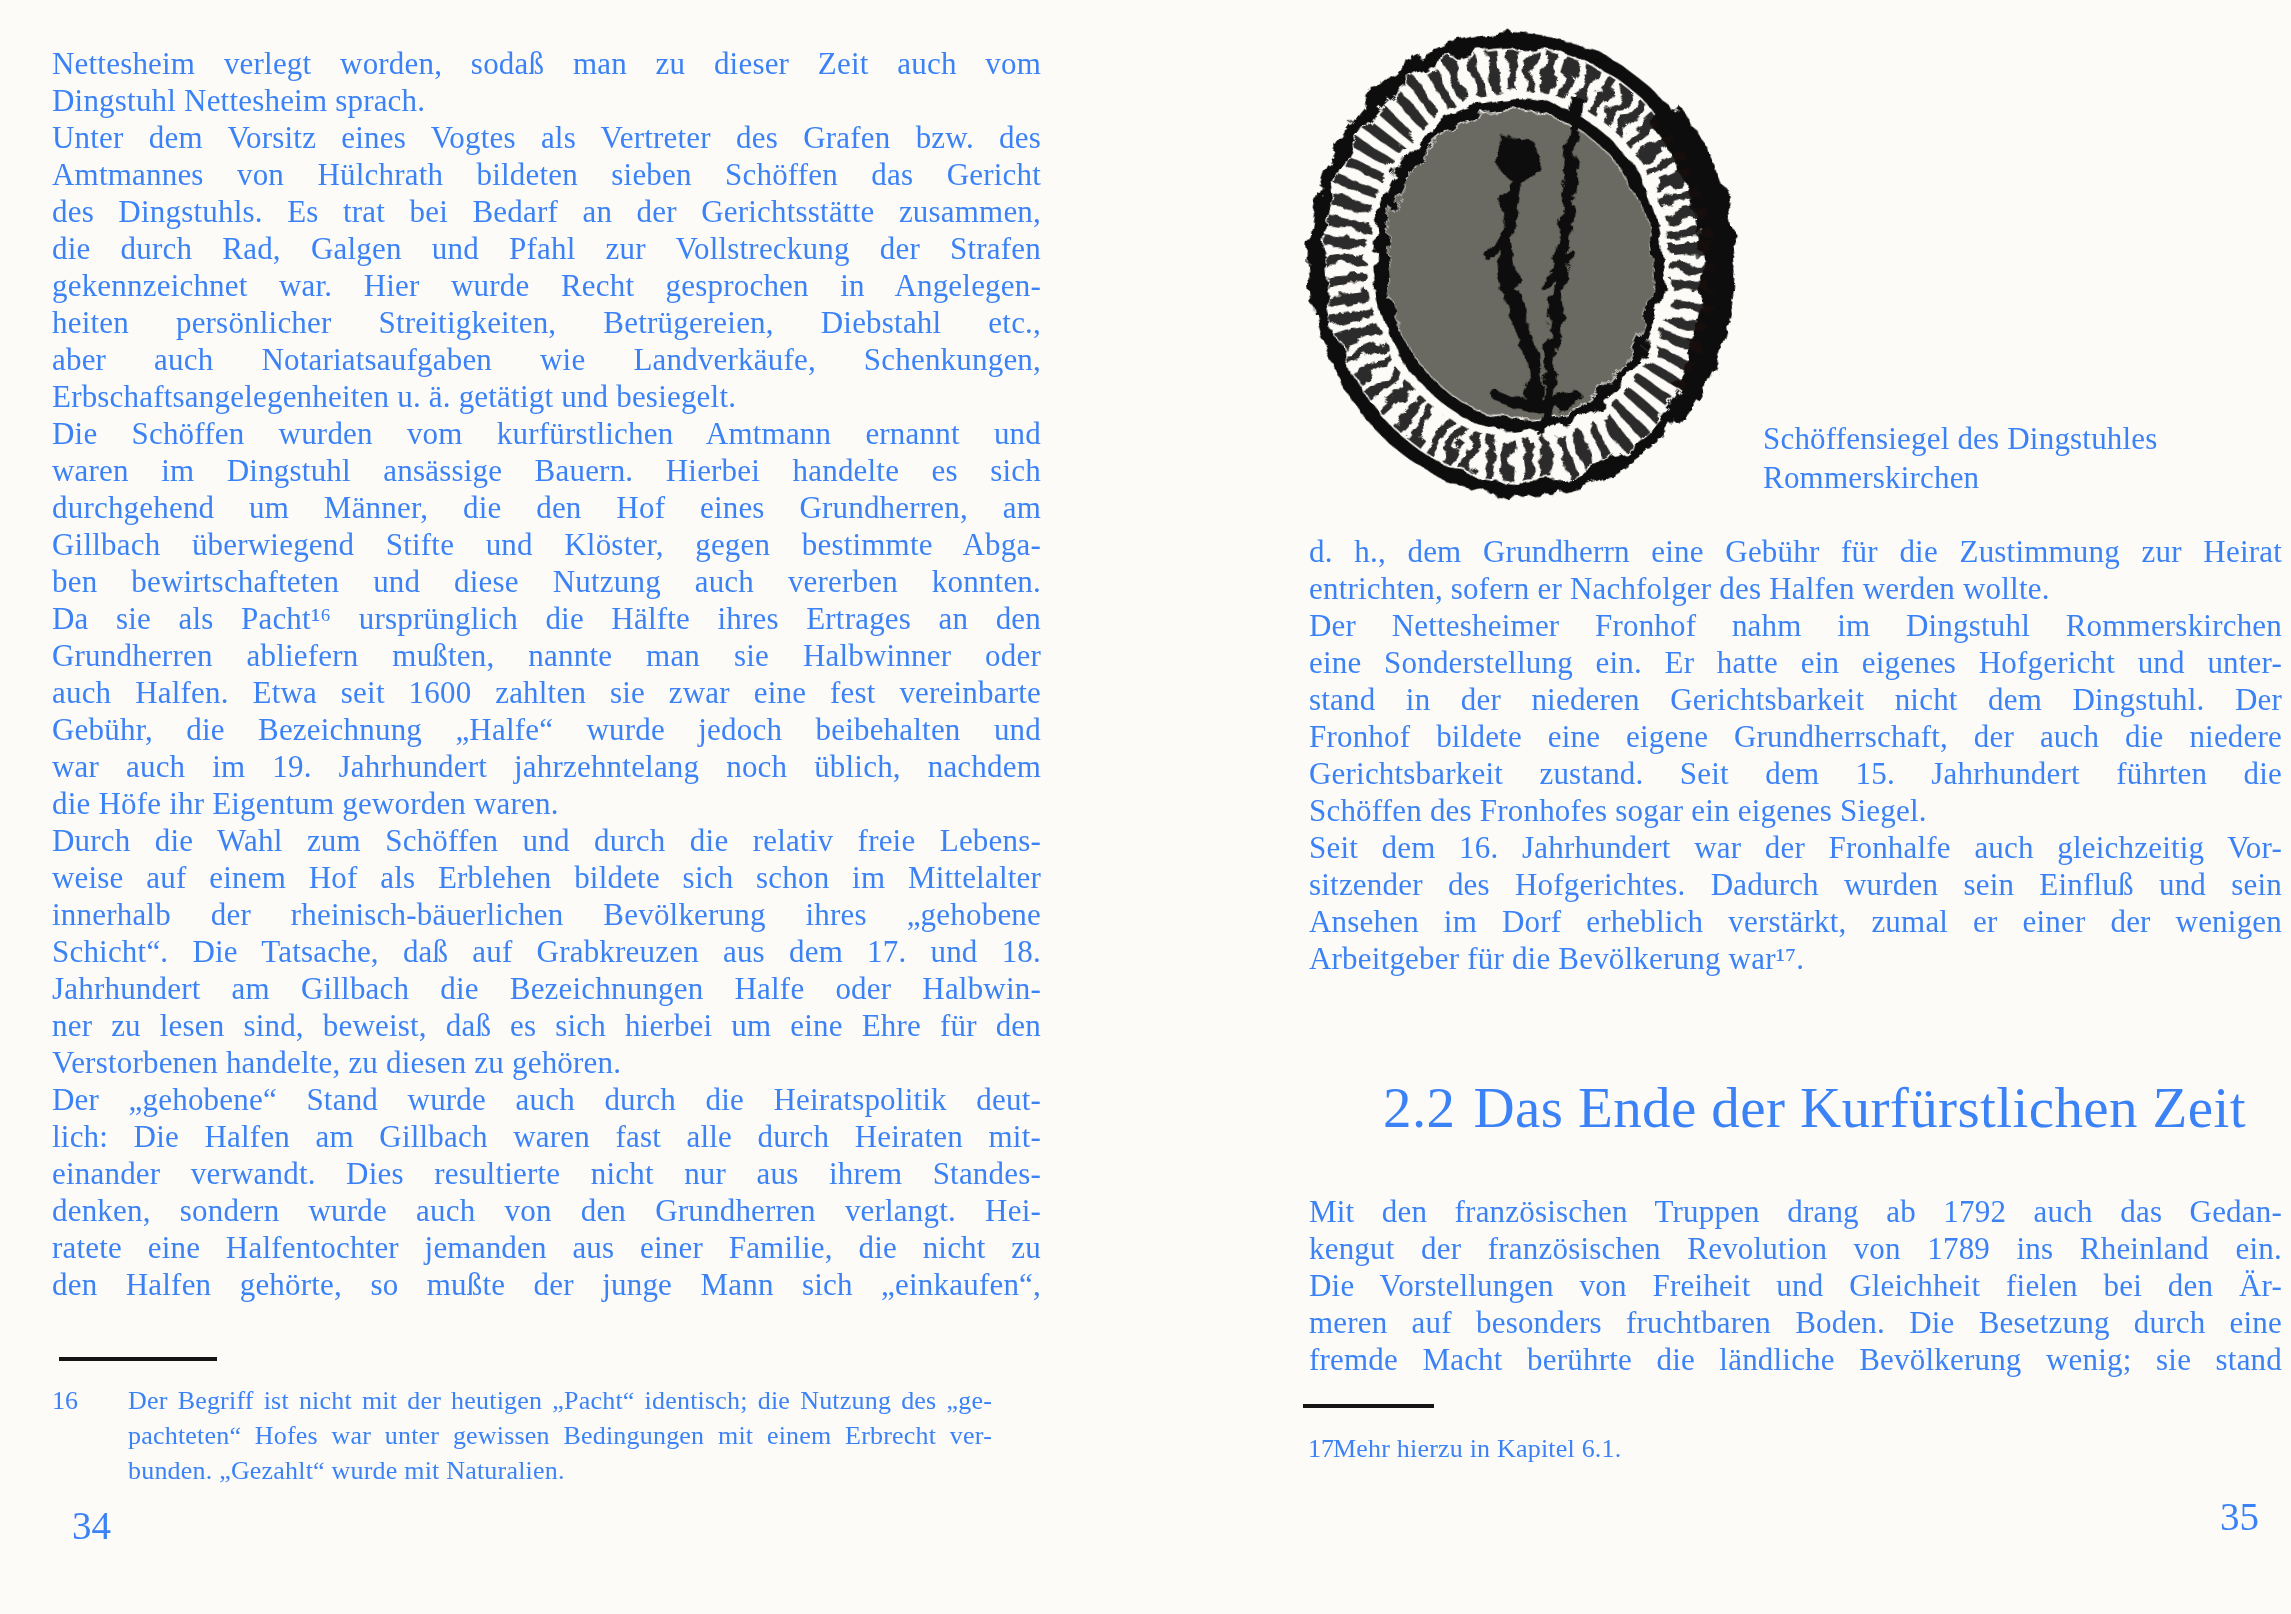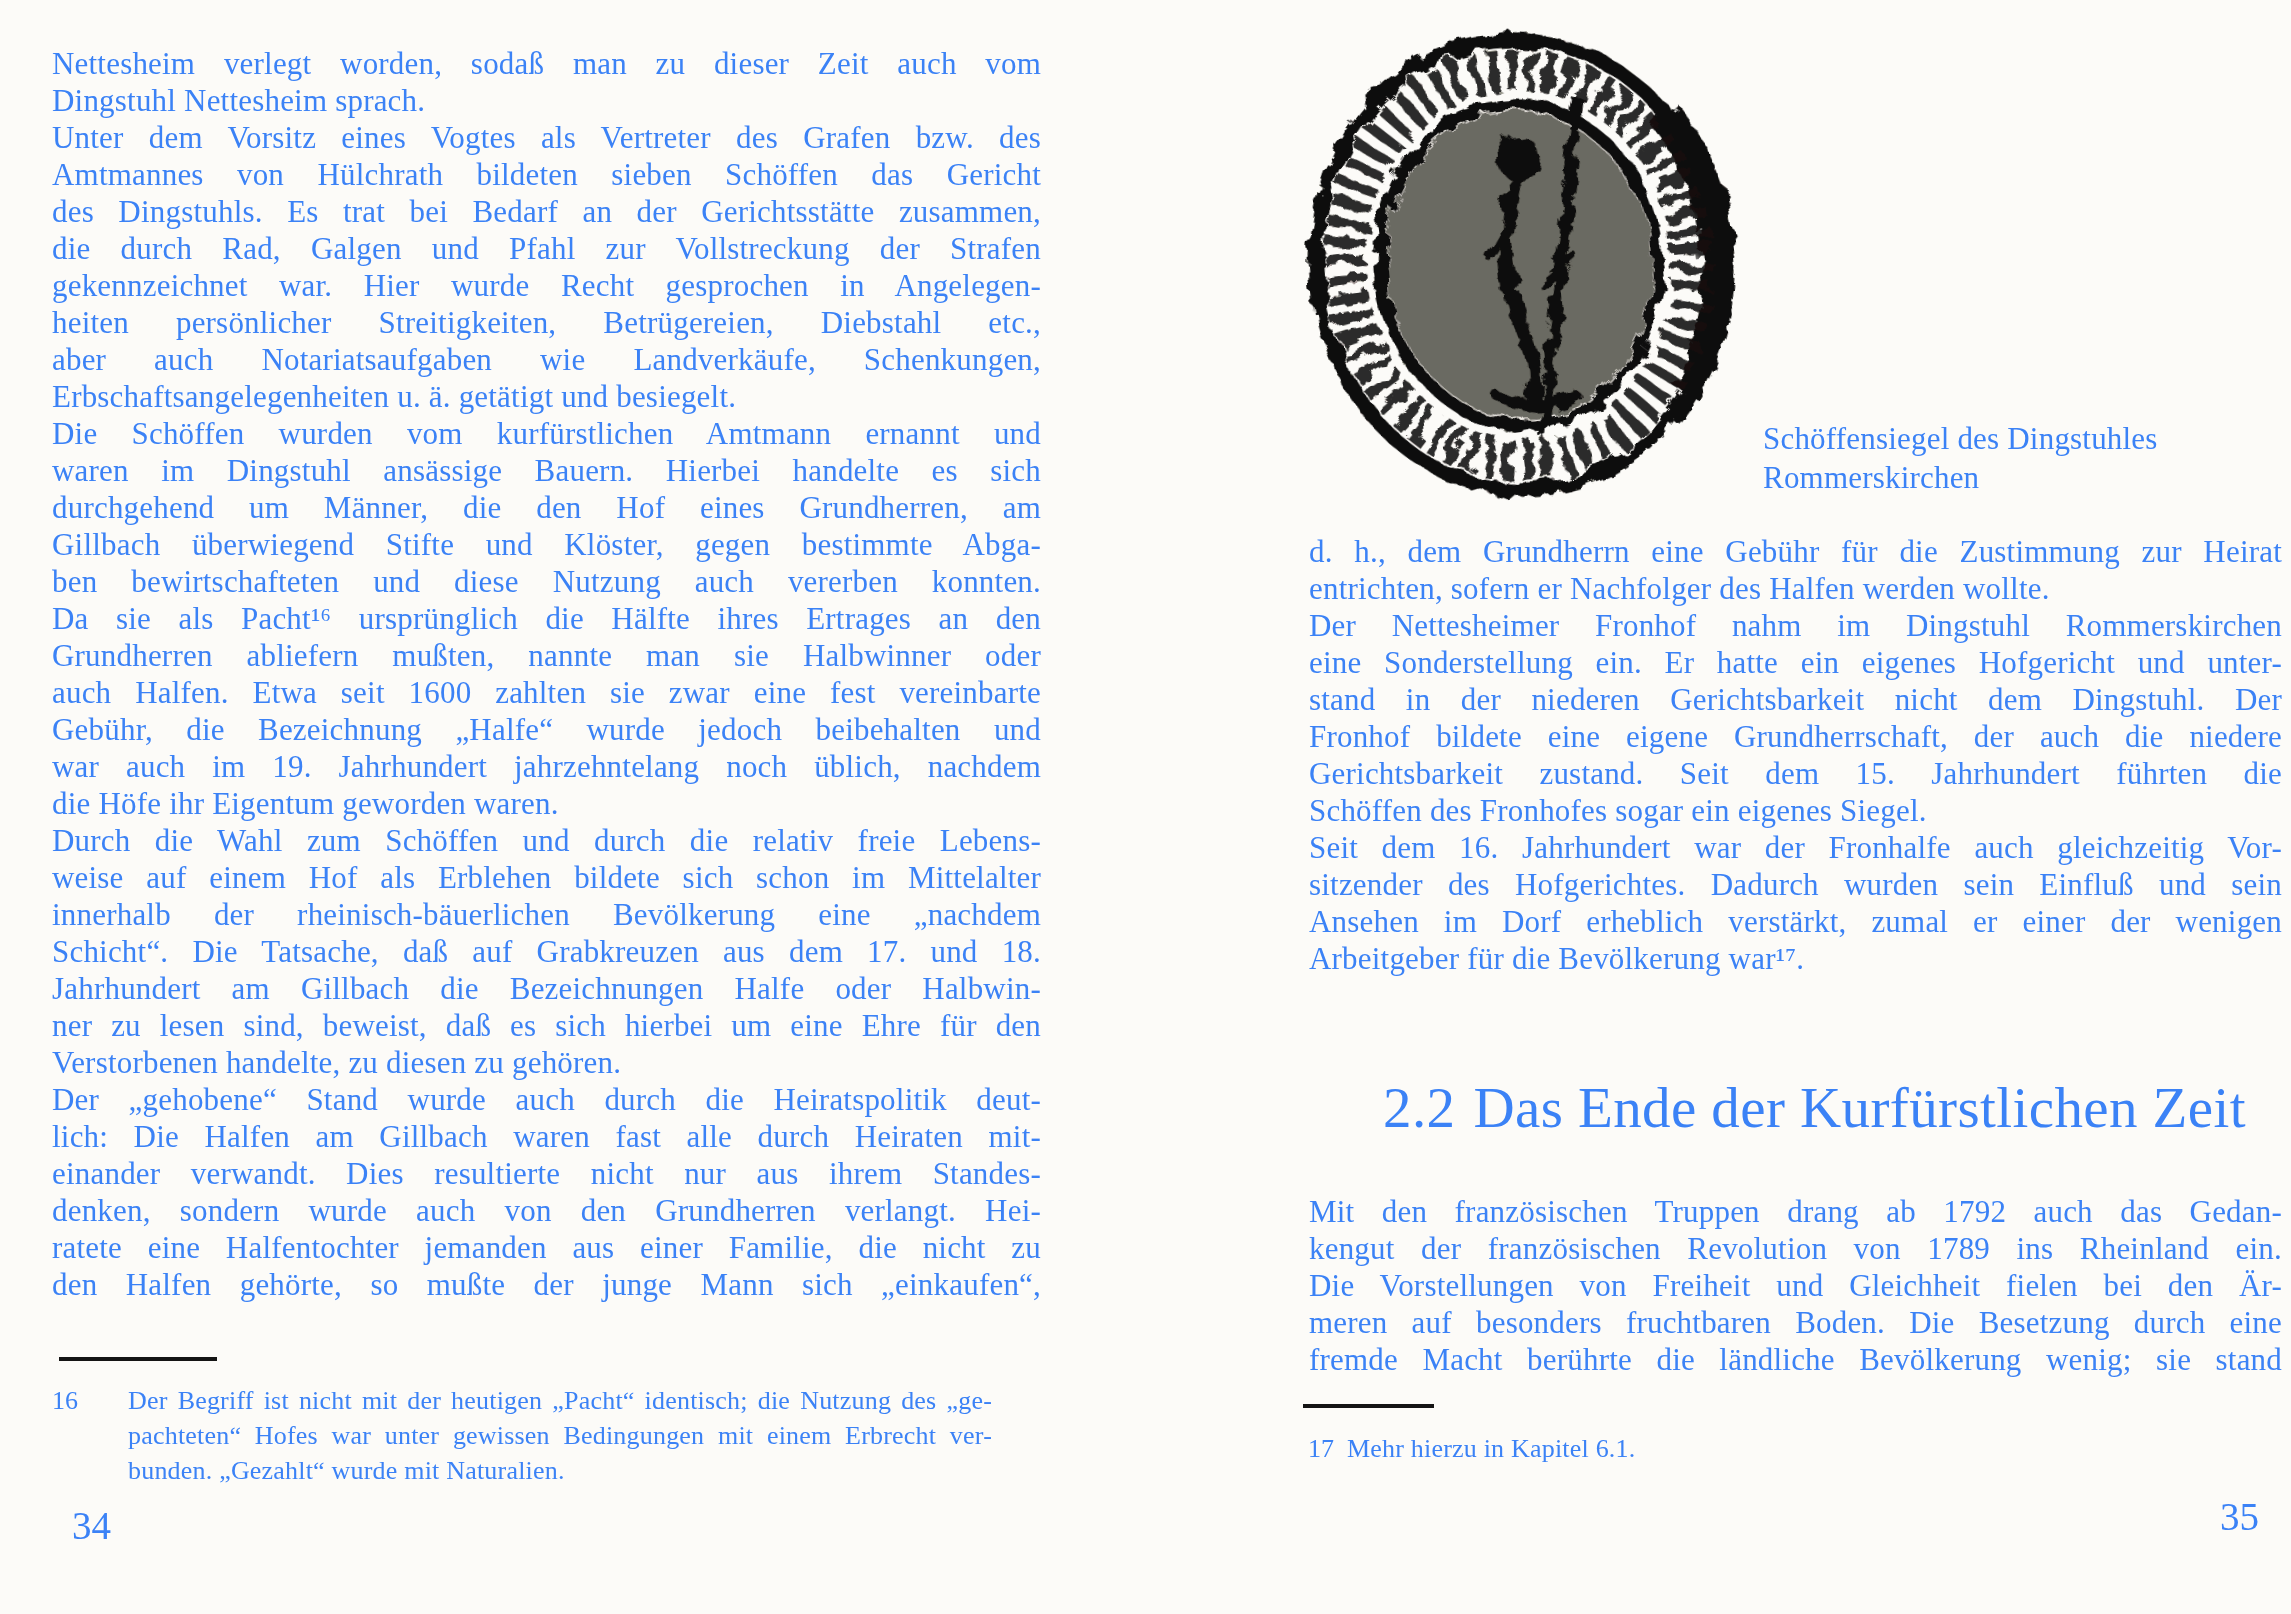--- a/index.html
+++ b/index.html
@@ -33,21 +33,21 @@
     font-size:26px;line-height:35px;
   }
   .footnote .pline{font-size:26px;line-height:35px;}
   .footnote-left{left:52px;top:1383px;width:940px;}
   .footnote-right{left:1308px;top:1431px;width:896px;}
   .fn-marker{
     position:absolute;left:0;top:0;
     font-size:26px;line-height:35px;
   }
   .fn-lines{margin-left:76px;}
-  .footnote-right .fn-lines{margin-left:39px;}
+  .footnote-right .fn-lines{margin-left:25px;}
   .page-num{
     position:absolute;
     font-size:39px;line-height:39px;margin-left:13px;
   }
   .page-num.left{left:59px;top:1506px;}
   .page-num.right{left:2207px;top:1497px;text-align:center;}
   
   .right-body{left:1309px;top:533px;width:973px;}
   .right-par{left:1309px;top:1193px;width:973px;}
   .seal-wrap{position:absolute;left:1297px;top:18px;width:448px;height:494px;}
@@ -86,21 +86,21 @@
         <div class="pline">Gillbach überwiegend Stifte und Klöster, gegen bestimmte Abga-</div>
         <div class="pline">ben bewirtschafteten und diese Nutzung auch vererben konnten.</div>
         <div class="pline">Da sie als Pacht¹⁶ ursprünglich die Hälfte ihres Ertrages an den</div>
         <div class="pline">Grundherren abliefern mußten, nannte man sie Halbwinner oder</div>
         <div class="pline">auch Halfen. Etwa seit 1600 zahlten sie zwar eine fest vereinbarte</div>
         <div class="pline">Gebühr, die Bezeichnung „Halfe“ wurde jedoch beibehalten und</div>
         <div class="pline">war auch im 19. Jahrhundert jahrzehntelang noch üblich, nachdem</div>
         <div class="pline flush">die Höfe ihr Eigentum geworden waren.</div>
         <div class="pline">Durch die Wahl zum Schöffen und durch die relativ freie Lebens-</div>
         <div class="pline">weise auf einem Hof als Erblehen bildete sich schon im Mittelalter</div>
-        <div class="pline">innerhalb der rheinisch-bäuerlichen Bevölkerung eine „nachdem</div>
+        <div class="pline">innerhalb der rheinisch-bäuerlichen Bevölkerung ihres „gehobene</div>
         <div class="pline">Schicht“. Die Tatsache, daß auf Grabkreuzen aus dem 17. und 18.</div>
         <div class="pline">Jahrhundert am Gillbach die Bezeichnungen Halfe oder Halbwin-</div>
         <div class="pline">ner zu lesen sind, beweist, daß es sich hierbei um eine Ehre für den</div>
         <div class="pline flush">Verstorbenen handelte, zu diesen zu gehören.</div>
         <div class="pline">Der „gehobene“ Stand wurde auch durch die Heiratspolitik deut-</div>
         <div class="pline">lich: Die Halfen am Gillbach waren fast alle durch Heiraten mit-</div>
         <div class="pline">einander verwandt. Dies resultierte nicht nur aus ihrem Standes-</div>
         <div class="pline">denken, sondern wurde auch von den Grundherren verlangt. Hei-</div>
         <div class="pline">ratete eine Halfentochter jemanden aus einer Familie, die nicht zu</div>
         <div class="pline">den Halfen gehörte, so mußte der junge Mann sich „einkaufen“,</div>

